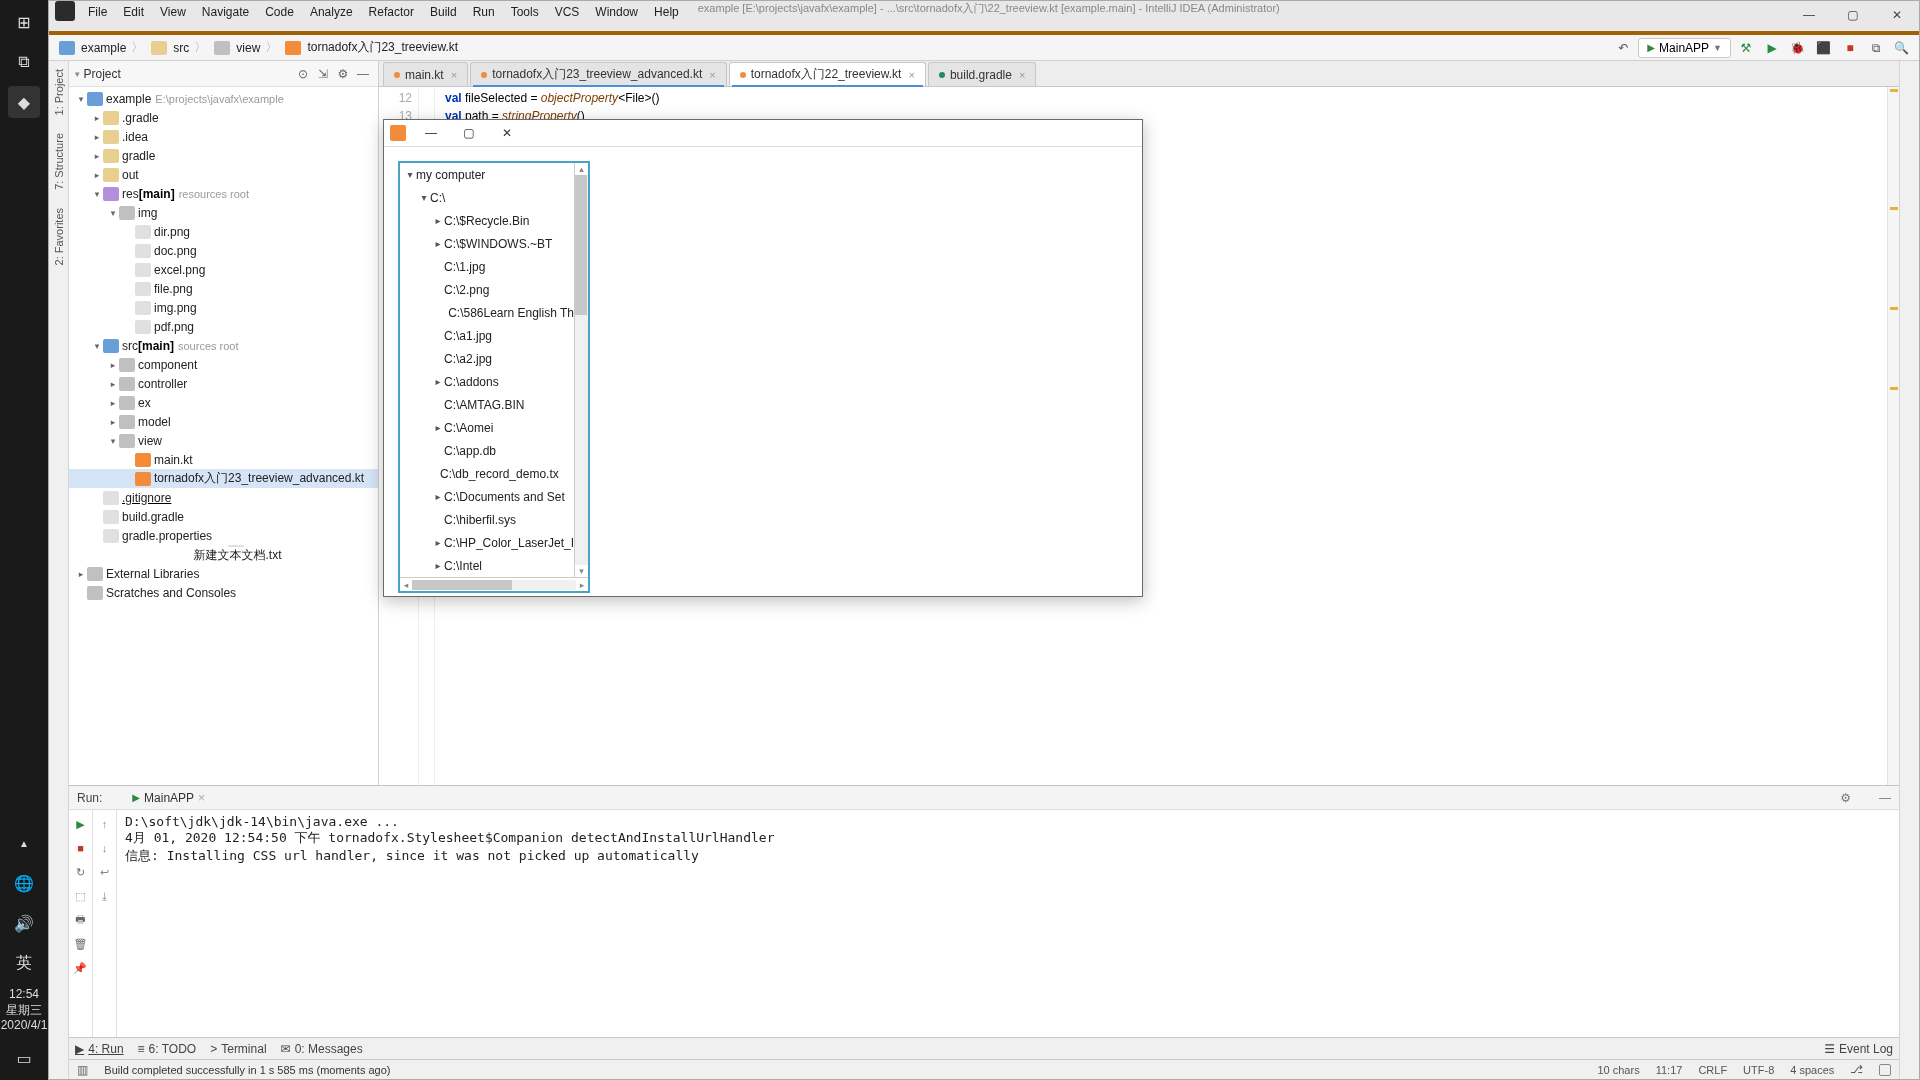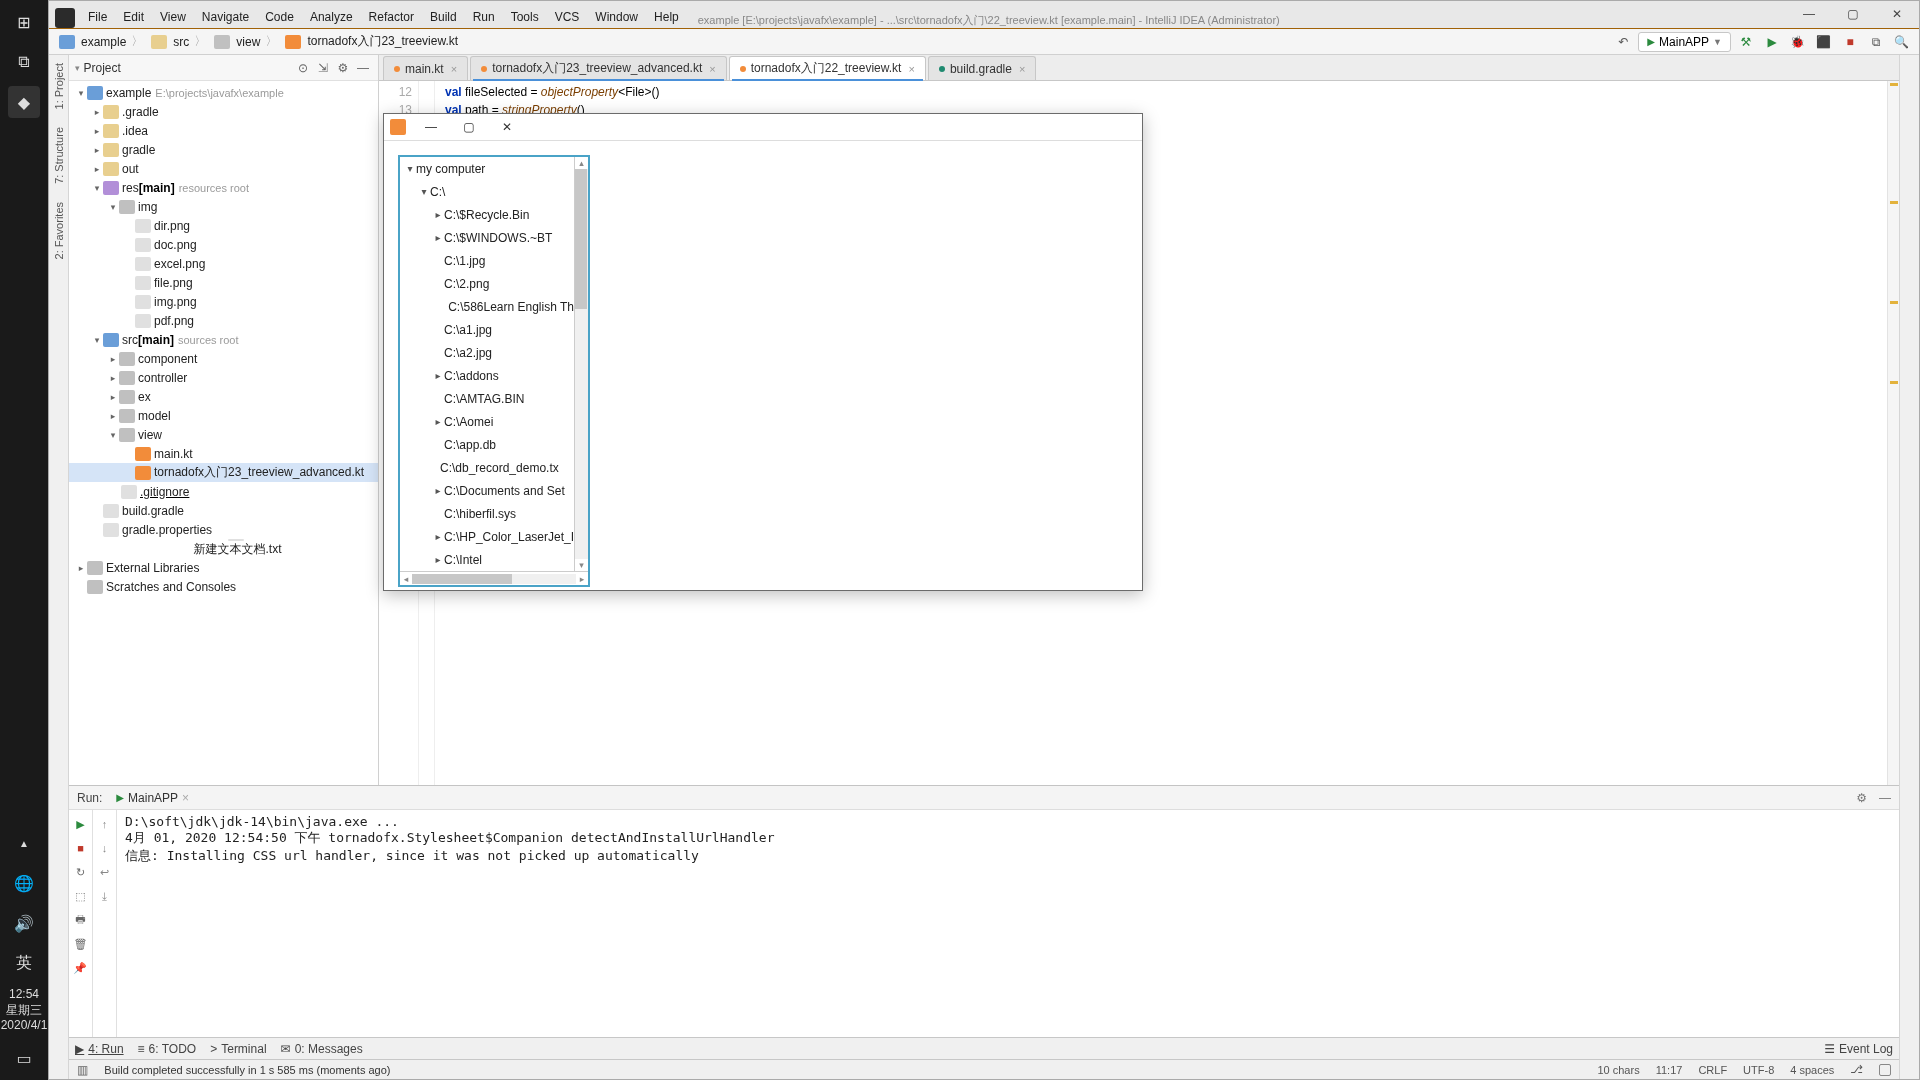--- a/index.html
+++ b/index.html
@@ -4,21 +4,21 @@
 <style>
 *{margin:0;padding:0;box-sizing:border-box;font-family:"Segoe UI",Arial,sans-serif;font-size:12px;user-select:none}
 html,body{width:1920px;height:1080px;overflow:hidden}
 .screen{display:flex;width:1920px;height:1080px;background:#000}
 .win-taskbar{width:48px;background:#1a1a1a;display:flex;flex-direction:column;align-items:center;color:#fff;justify-content:space-between;padding:6px 0}
 .win-taskbar .tb-top,.win-taskbar .tb-bot{display:flex;flex-direction:column;align-items:center;gap:8px}
 .tb-icon{width:32px;height:32px;display:flex;align-items:center;justify-content:center;color:#ddd;font-size:16px}
 .tb-clock{font-size:10px;text-align:center;line-height:1.3;color:#ddd}
 .ide{flex:1;display:flex;flex-direction:column;background:#f2f2f2;border:1px solid #aaa}
 
-.title-bar{height:28px;display:flex;align-items:flex-end;background:#e8e8e8;border-bottom:1px solid #a16207}
+.title-bar{height:34px;display:flex;align-items:flex-start;background:#e8e8e8;border-bottom:4px solid #a16207}
 .title-bar .logo{width:20px;height:20px;margin:0 6px;background:#2b2b2b;border-radius:3px}
 .title-bar .menus{display:flex;gap:2px}
 .menu{padding:4px 7px;font-size:12px;color:#222;cursor:pointer}
 .title-bar .path{margin-left:12px;color:#888;font-size:11px;flex:1;overflow:hidden;white-space:nowrap}
 .title-bar .win-ctl{display:flex}
 .win-btn{width:44px;height:28px;display:flex;align-items:center;justify-content:center;color:#444}
 
 .nav-bar{height:26px;display:flex;align-items:center;background:#f5f5f5;border-bottom:1px solid #d0d0d0;padding:0 6px;gap:4px}
 .crumb{padding:2px 4px;font-size:12px;color:#222;display:flex;align-items:center;gap:3px}
 .crumb .sep{color:#999;margin-left:2px}
@@ -83,21 +83,21 @@
 .aw-tree-wrap .hscroll{height:14px;border-top:1px solid #ccc;display:flex;align-items:center}
 .hscroll .hl{width:12px;text-align:center;color:#888;font-size:9px}
 .hscroll .htrack{flex:1;height:10px;background:#f0f0f0;position:relative}
 .hscroll .hthumb{position:absolute;left:0;top:0;height:10px;width:100px;background:#c7c7c7}
 .vscroll{width:14px;border-left:1px solid #ccc;display:flex;flex-direction:column}
 .vscroll .vl{height:12px;text-align:center;color:#888;font-size:9px;line-height:12px}
 .vscroll .vtrack{flex:1;background:#f0f0f0;position:relative}
 .vscroll .vthumb{position:absolute;top:0;left:0;width:12px;height:140px;background:#c7c7c7}
 
 .run-panel{height:252px;border-top:1px solid #c4c4c4;display:flex;flex-direction:column;background:#fff}
-.run-head{height:24px;display:flex;align-items:center;background:#f4f4f4;border-bottom:1px solid #ddd;padding:0 8px;gap:6px}
+.run-head{height:24px;display:flex;align-items:center;background:#f4f4f4;border-bottom:1px solid #ddd;padding:0 8px;gap:22px}
 .run-head .lbl{color:#444}
 .run-head .tab-pill{padding:2px 8px;display:flex;align-items:center;gap:4px;color:#333}
 .run-head .spacer{flex:1}
 .run-body{flex:1;display:flex}
 .run-tools{width:24px;border-right:1px solid #e0e0e0;display:flex;flex-direction:column;align-items:center;gap:8px;padding-top:6px}
 .rt{width:16px;height:16px;display:flex;align-items:center;justify-content:center;font-size:11px}
 .run-tools2{width:24px;border-right:1px solid #e0e0e0;display:flex;flex-direction:column;align-items:center;gap:8px;padding-top:6px}
 .console{flex:1;padding:4px 8px;font-family:Consolas,monospace;font-size:13px;color:#222;white-space:pre;overflow:hidden}
 
 .bottom-tools{height:22px;display:flex;align-items:center;background:#f0f0f0;border-top:1px solid #c7c7c7;padding:0 6px;gap:14px}
@@ -324,21 +324,21 @@
                 <div class="pt-row" style="padding-left: 54px;">
                   <span class="pt-arrow"></span>
                   <span class="pt-icon pt-kt"></span>
                   <span class="pt-label">main.kt</span>
                 </div>
                 <div class="pt-row sel" style="padding-left: 54px;">
                   <span class="pt-arrow"></span>
                   <span class="pt-icon pt-kt"></span>
                   <span class="pt-label">tornadofx入门23_treeview_advanced.kt</span>
                 </div>
-                <div class="pt-row" style="padding-left: 40px; text-decoration: underline;">
+                <div class="pt-row" style="padding-left: 22px; text-decoration: underline;">
                   <span class="pt-arrow"></span>
                   <span class="pt-icon pt-file"></span>
                   <span class="pt-label">.gitignore</span>
                 </div>
                 <div class="pt-row" style="padding-left: 22px;">
                   <span class="pt-arrow"></span>
                   <span class="pt-icon pt-file"></span>
                   <span class="pt-label">build.gradle</span>
                 </div>
                 <div class="pt-row" style="padding-left: 22px;">

